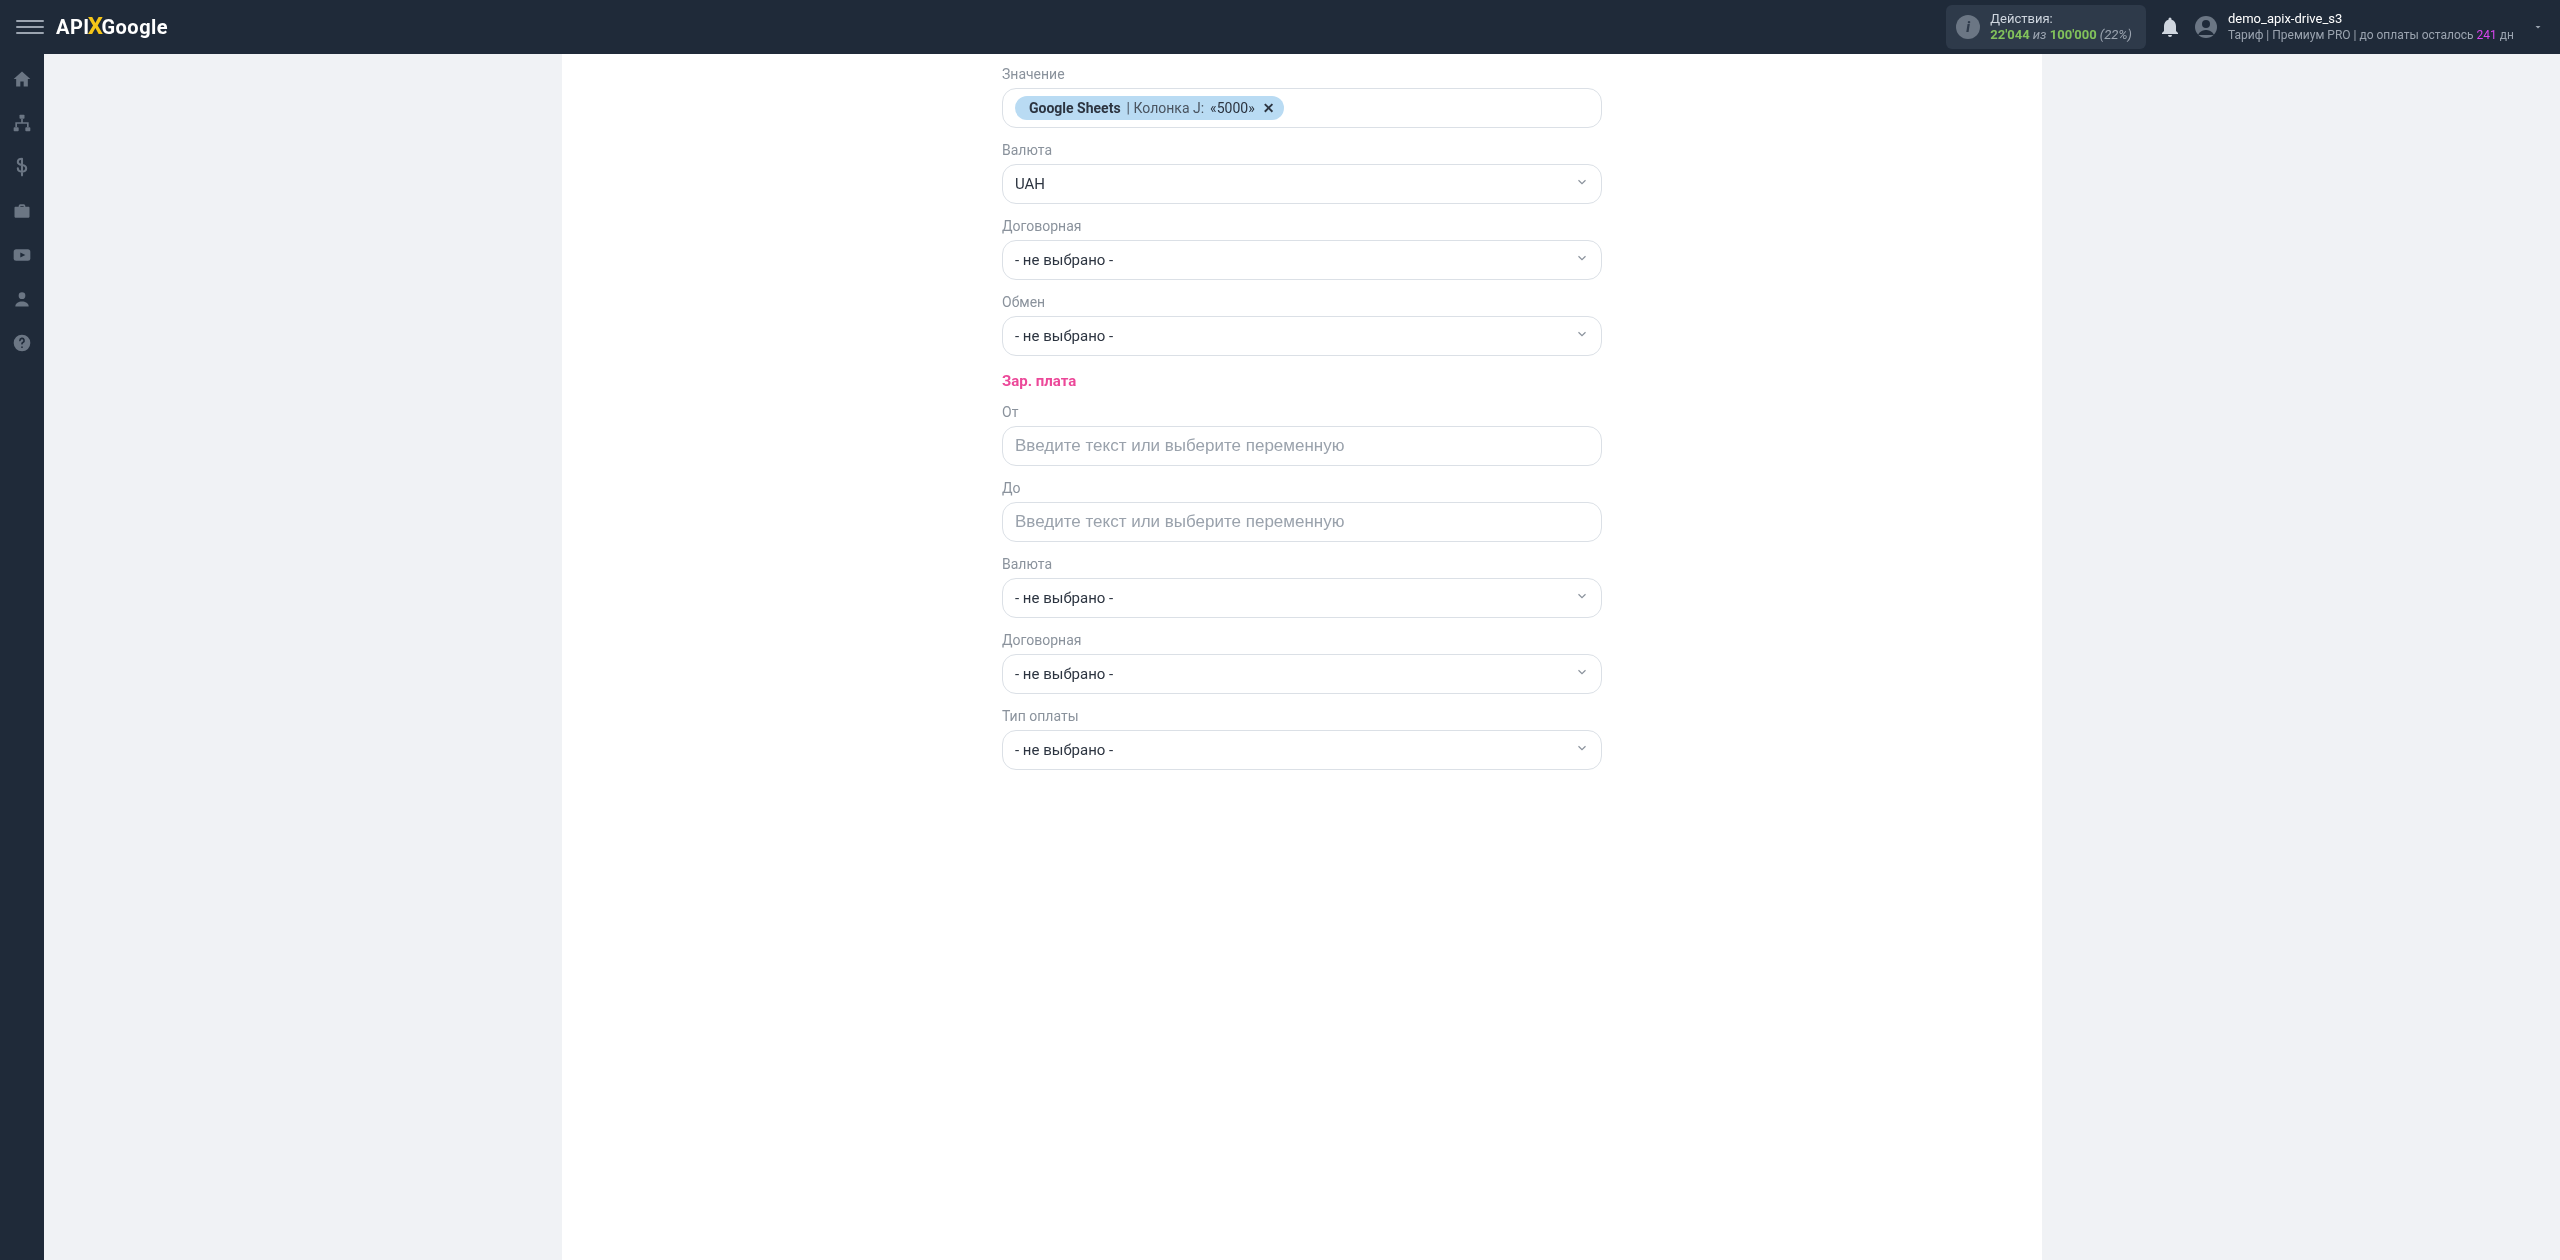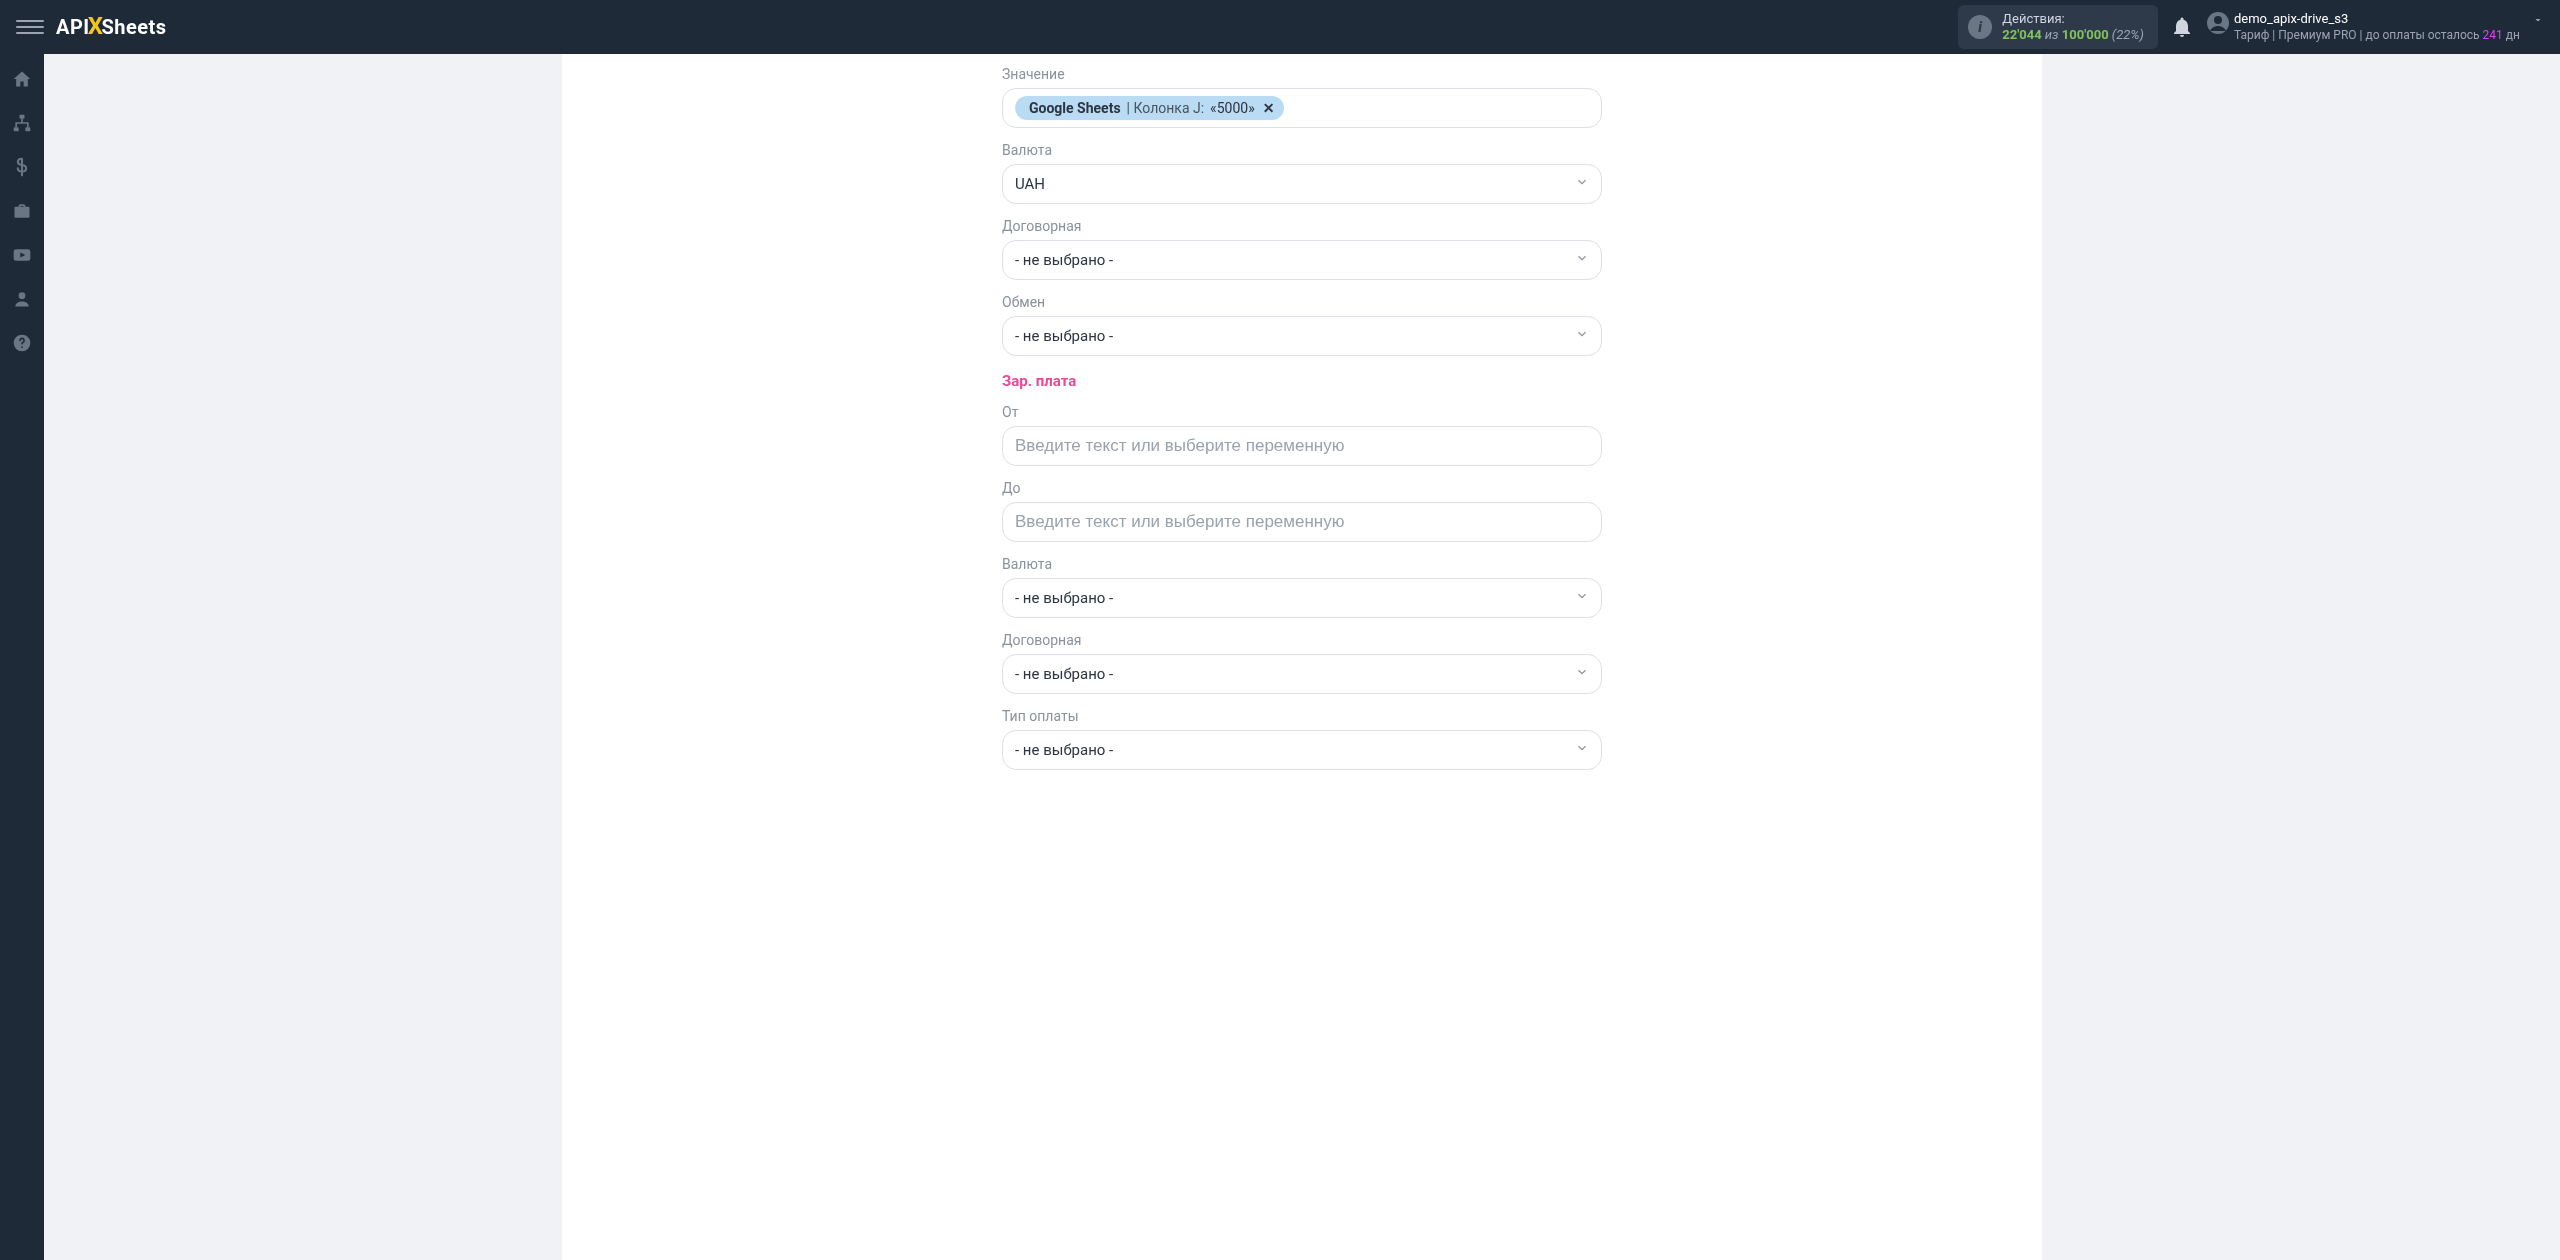--- a/index.html
+++ b/index.html
@@ -14,21 +14,21 @@
 .logo .x { color: #f5c518; font-size: 24px; margin: 0 -2px; position: relative; top: -1px; }
 .spacer { flex: 1; }
 .actions-box { background: #2e3a4a; border-radius: 6px; padding: 6px 14px 6px 10px; display: flex; align-items: center; gap: 10px; }
 .info-icon { width: 24px; height: 24px; border-radius: 50%; background: #6b7684; display: flex; align-items: center; justify-content: center; color: #2e3a4a; font-weight: 900; font-size: 14px; font-style: italic; }
 .actions-text { font-size: 13px; line-height: 1.25; color: #cfd6df; }
 .actions-text .line2 { font-size: 13px; }
 .num-green { color: #82c25b; font-weight: bold; }
 .num-gray { color: #9ba4b0; font-style: italic; }
 .bell, .avatar { width: 24px; height: 24px; display: flex; align-items: center; justify-content: center; color: #cfd6df; }
 .avatar svg { width: 28px; height: 28px; }
-.user-block { display: flex; align-items: flex-start; gap: 4px; }
+.user-block { display: flex; align-items: center; gap: 10px; }
 .user-text { font-size: 13px; line-height: 1.25; color: #fff; }
 .user-text .sub { color: #9ba4b0; font-size: 12px; }
 .user-text .sub .days { color: #d946ef; font-weight: 400; }
 .caret { color: #9ba4b0; margin-left: 8px; }
 
 
 .body { flex: 1; display: flex; overflow: hidden; }
 .sidebar { width: 44px; background: #1f2a39; display: flex; flex-direction: column; align-items: center; padding-top: 14px; gap: 22px; }
 .side-item { width: 22px; height: 22px; color: #6b7684; display: flex; align-items: center; justify-content: center; cursor: pointer; }
 .side-item svg { width: 20px; height: 20px; }
@@ -61,21 +61,21 @@
 
   <div class="header">
     <div class="menu-btn">
       <span></span>
         <span></span>
         <span></span>
     </div>
     <div class="logo">
       <span>API</span>
       <span class="x">X</span>
-      <span>Sheets</span>
+      <span>Google</span>
     </div>
     <div class="spacer"></div>
     <div class="actions-box">
       <div class="info-icon">i</div>
       <div class="actions-text">
         <div>Действия:</div>
         <div class="line2">
           <span class="num-green">22'044</span>
           <span class="num-gray">из</span>
           <span class="num-green">100'000</span>

